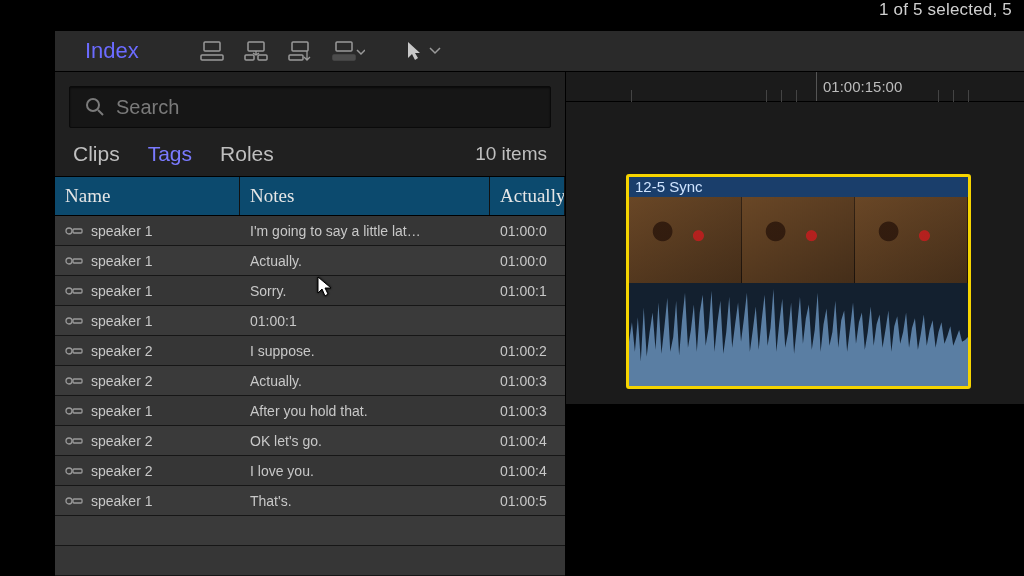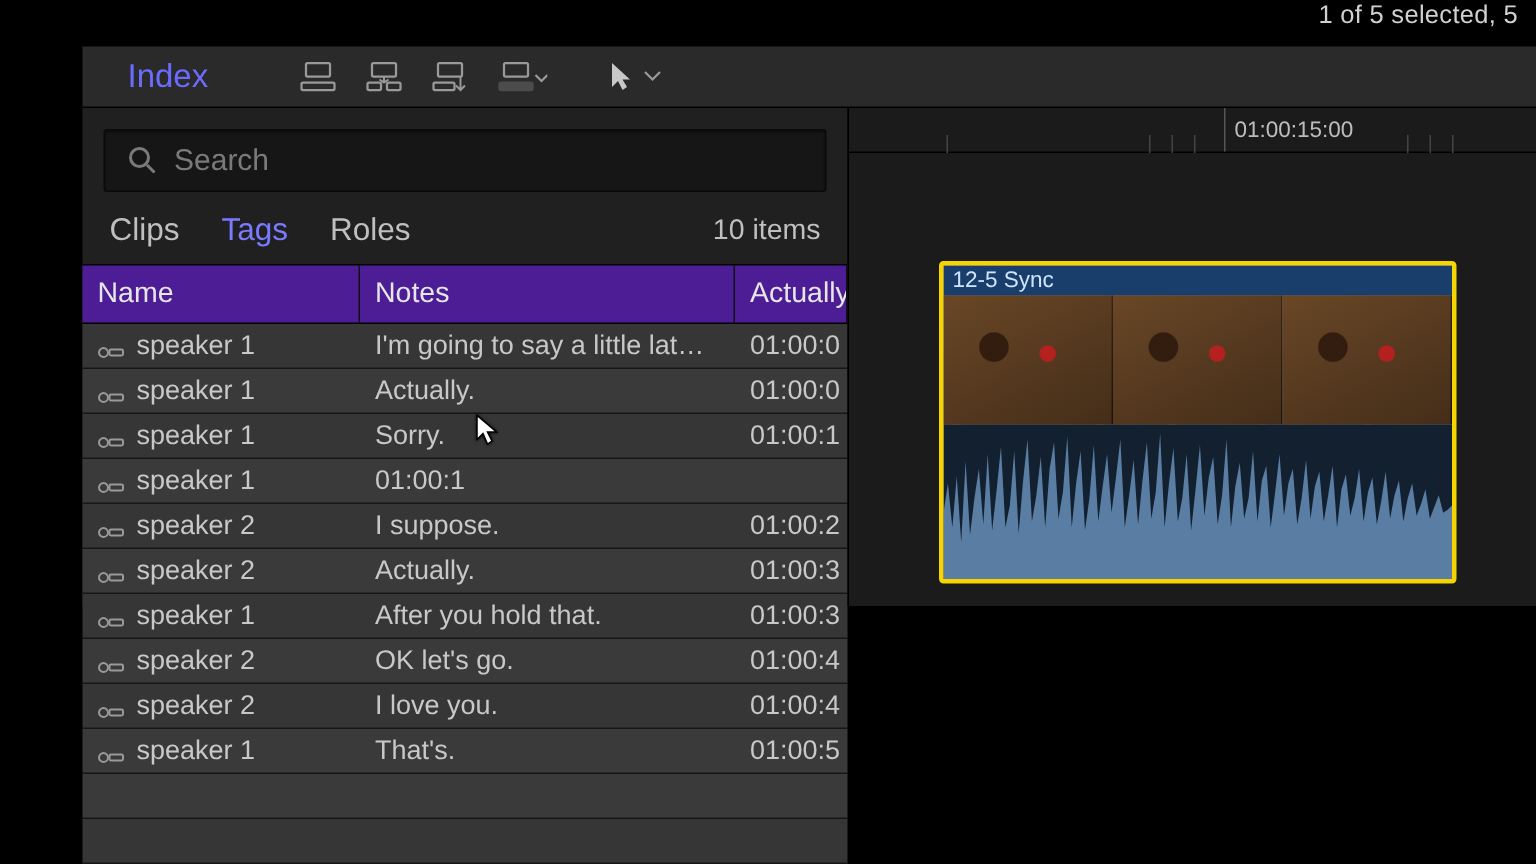--- a/index.html
+++ b/index.html
@@ -14,29 +14,29 @@
   .index-panel { position: absolute; top: 72px; left: 55px; width: 510px; bottom: 0; background: #202020; }
   .search-wrap { padding: 14px; }
   .search-box { width: 100%; height: 42px; background: #161616; border: 1px solid #0a0a0a; border-radius: 2px; display: flex; align-items: center; padding: 0 14px; gap: 10px; box-shadow: inset 0 1px 2px rgba(0,0,0,0.6);}
   .search-box input { flex:1; background: transparent; border: none; outline: none; color: #ccc; font-size: 20px; }
   .search-box input::placeholder { color: #7a7a7a; }
   .tabs-row { display: flex; align-items: center; padding: 0 18px 10px 18px; gap: 28px; font-size: 21px; }
   .tab { color: #bfbfbf; cursor: pointer; }
   .tab.active { color: #7a7aff; }
   .item-count { margin-left: auto; color: #bfbfbf; font-size: 19px; }
   .table { width: 100%; }
-  .thead { display: flex; background: #4c1d95; border-top: 1px solid #000; border-bottom: 1px solid #000; }
+  .thead { display: flex; background: #0c4a6e; border-top: 1px solid #000; border-bottom: 1px solid #000; font-family: Liberation Serif, serif; }
   .th { padding: 8px 10px; font-size: 19px; color: #e6e6e6; border-right: 1px solid #111; white-space: nowrap; overflow: hidden; }
   .col-name { width: 185px; flex: 0 0 185px; }
   .col-notes { width: 250px; flex: 0 0 250px; }
   .col-pos { flex: 1; }
   .tbody { }
   .tr { display: flex; border-bottom: 1px solid #161616; height: 30px; align-items: center; background: #3a3a3a; }
   .tr:nth-child(odd) { background: #363636; }
-  .td { padding: 0 10px; font-size: 18px; color: #c8c8c8; white-space: nowrap; overflow: hidden; text-overflow: ellipsis; display:flex; align-items:flex-end; gap:8px;}
+  .td { padding: 0 10px; font-size: 14px; color: #c8c8c8; white-space: nowrap; overflow: hidden; text-overflow: ellipsis; display:flex; align-items:center; gap:8px;}
   .marker-icon { display:inline-flex; }
   .timeline-area { position: absolute; top: 72px; left: 565px; right: 0; bottom: 0; background: #1b1b1b; border-left: 1px solid #000; }
   .ruler { height: 30px; position: relative; border-bottom: 1px solid #000; font-size: 15px; color: #bcbcbc; }
   .ruler .tick { position: absolute; top: 0; height: 100%; border-left: 1px solid #555; padding-left: 6px; display:flex; align-items:center;}
   .ruler .minor { position:absolute; top:18px; width:1px; height:12px; background:#444;}
   .clip { position: absolute; top: 102px; left: 60px; width: 345px; height: 215px; border: 3px solid #f5d400; border-radius: 3px; background: #a3a3a3; overflow: hidden; }
   .clip-label { position: absolute; top: 0; left: 0; right: 0; height: 20px; background: #1a3e6b; color: #cfe4ff; font-size: 15px; padding: 1px 6px; }
   .filmstrip { position: absolute; top: 20px; left: 0; right: 0; height: 86px; display: flex; }
   .frame { flex:1; background: linear-gradient(#5a3d24, #2e1f14); position: relative; border-right:1px solid rgba(0,0,0,0.4);}
   .frame::before { content:""; position:absolute; inset:0; background:

